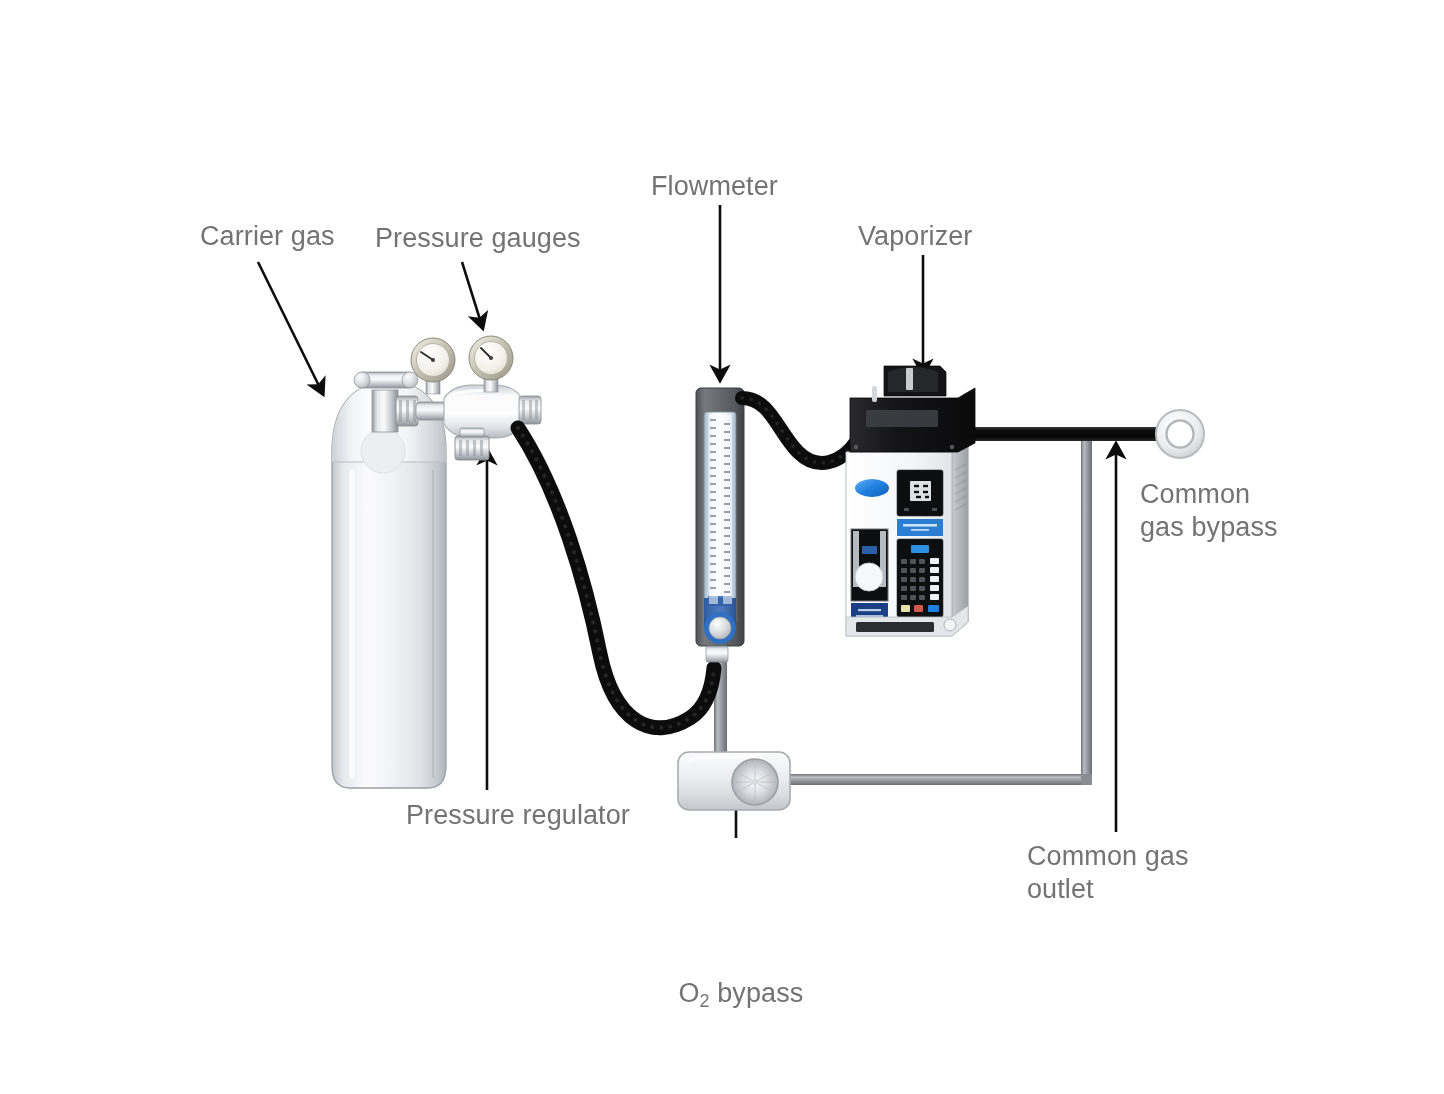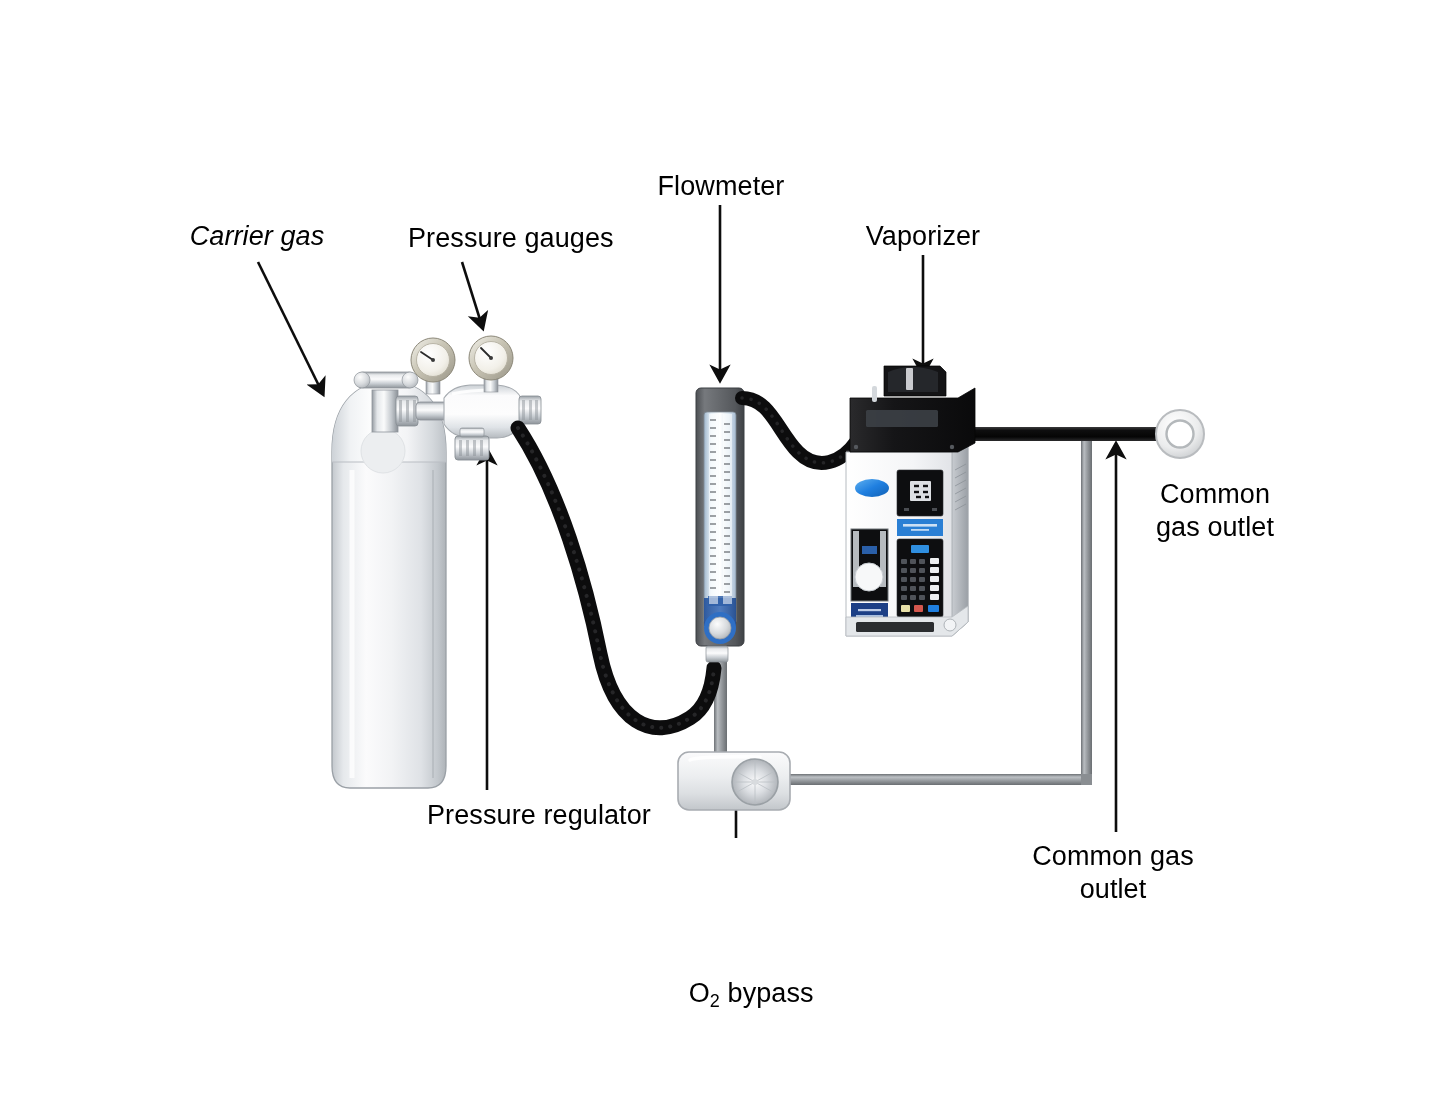--- a/index.html
+++ b/index.html
@@ -20,27 +20,26 @@
   }
   #vector-layer {
     position: absolute;
     left: 0;
     top: 0;
     width: 1444px;
     height: 1094px;
   }
   .label {
     position: absolute;
-    color: #000000;
+    color: #737373;
     font-family: "Liberation Sans", sans-serif;
     font-size: 27px;
     line-height: 33px;
     letter-spacing: 0.1px;
     white-space: pre;
-    text-align: center;
     user-select: none;
   }
   .label sub {
     font-size: 18px;
     line-height: 0;
     vertical-align: baseline;
     position: relative;
     top: 5px;
   }
   .label.two-line { white-space: pre-line; }
@@ -480,32 +479,32 @@
         <line x1="755" y1="762" x2="755" y2="802"></line>
         <line x1="737" y1="772" x2="773" y2="792"></line>
         <line x1="737" y1="792" x2="773" y2="772"></line>
         <line x1="735" y1="782" x2="775" y2="782"></line>
       </g>
       <circle cx="755" cy="782" r="3" fill="#d8dbde"></circle>
     </g>
 
   </svg>
 
-  <div class="label" style="left:189px; top:220px; width:136px;font-style:italic;">Carrier gas</div>
-
-  <div class="label" style="left:408px; top:222px; width:198px;">Pressure gauges</div>
+  <div class="label" style="left:200px; top:220px; width:136px;">Carrier gas</div>
+
+  <div class="label" style="left:375px; top:222px; width:198px;">Pressure gauges</div>
 
   <div class="label" style="left:651px; top:170px; width:140px;">Flowmeter</div>
 
   <div class="label" style="left:858px; top:220px; width:130px;">Vaporizer</div>
 
-  <div class="label" style="left:427px; top:799px; width:212px;">Pressure regulator</div>
+  <div class="label" style="left:406px; top:799px; width:212px;">Pressure regulator</div>
 
   <div class="label two-line" style="left:1140px; top:478px; width:150px;">Common
-gas outlet</div>
+gas bypass</div>
 
   <div class="label two-line" style="left:995px; top:840px; width:172px;margin-left:32px;">Common gas
 outlet</div>
 
   <div class="label" style="left:648px; top:944px; width:176px;">
     <span>O</span><sub>2</sub><span> bypass</span>
   </div>
 
 </div>
 

